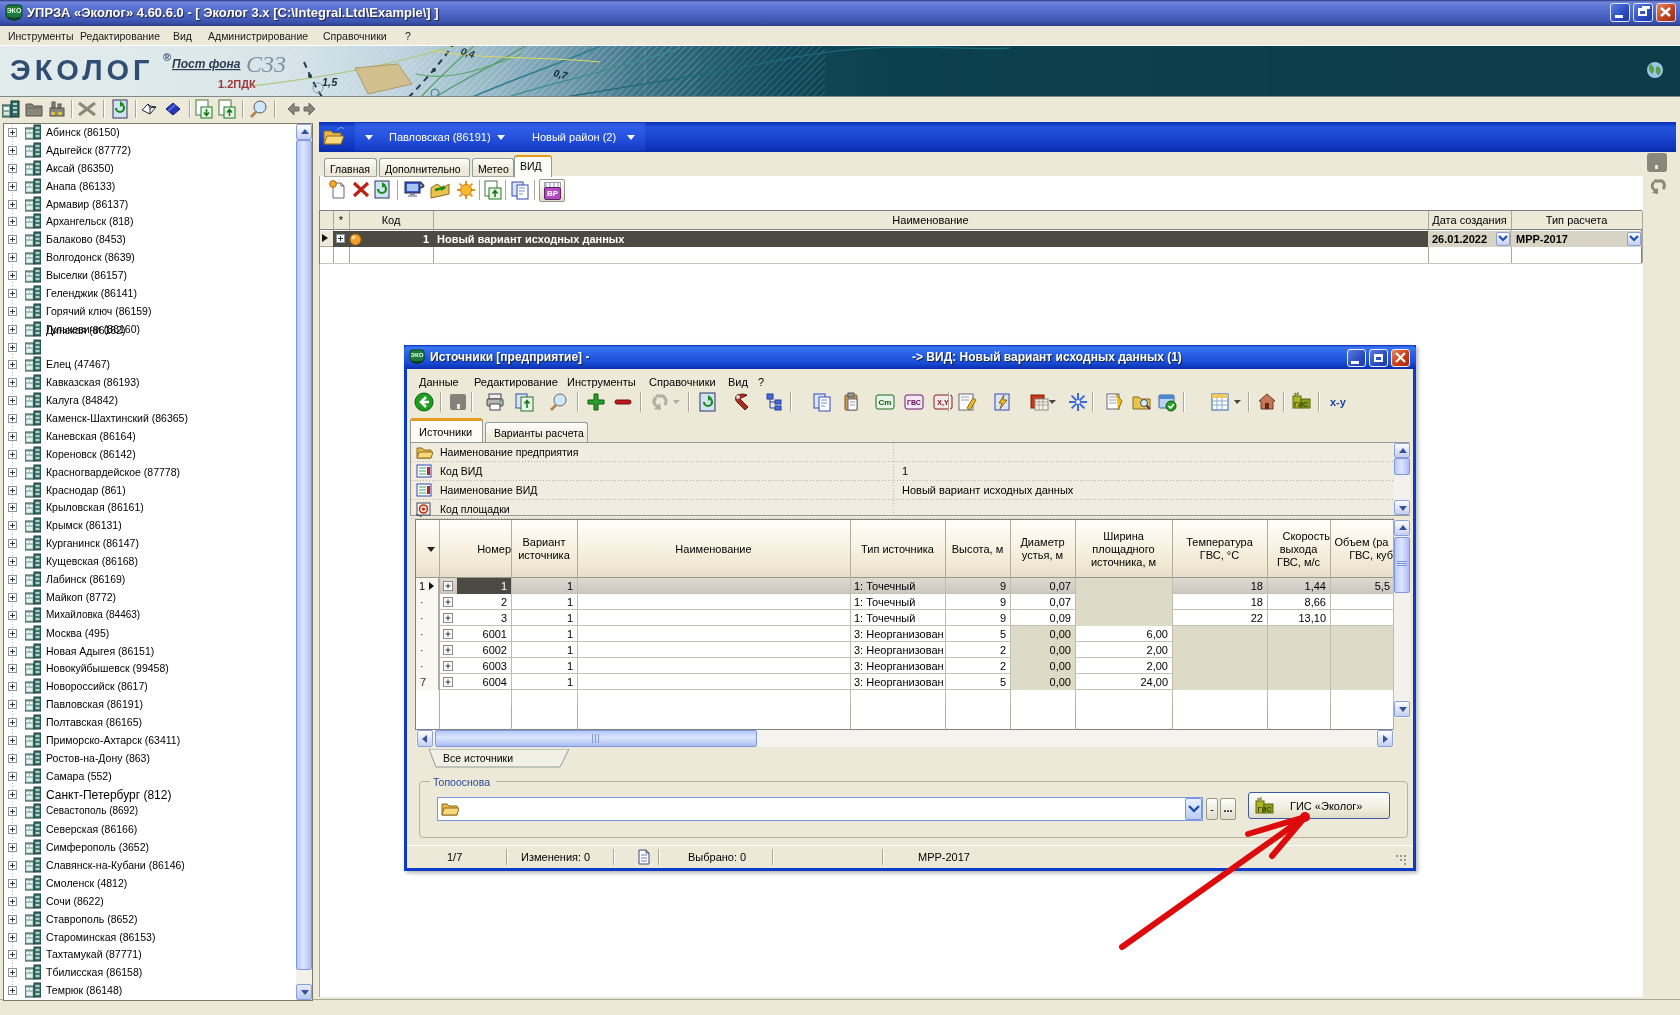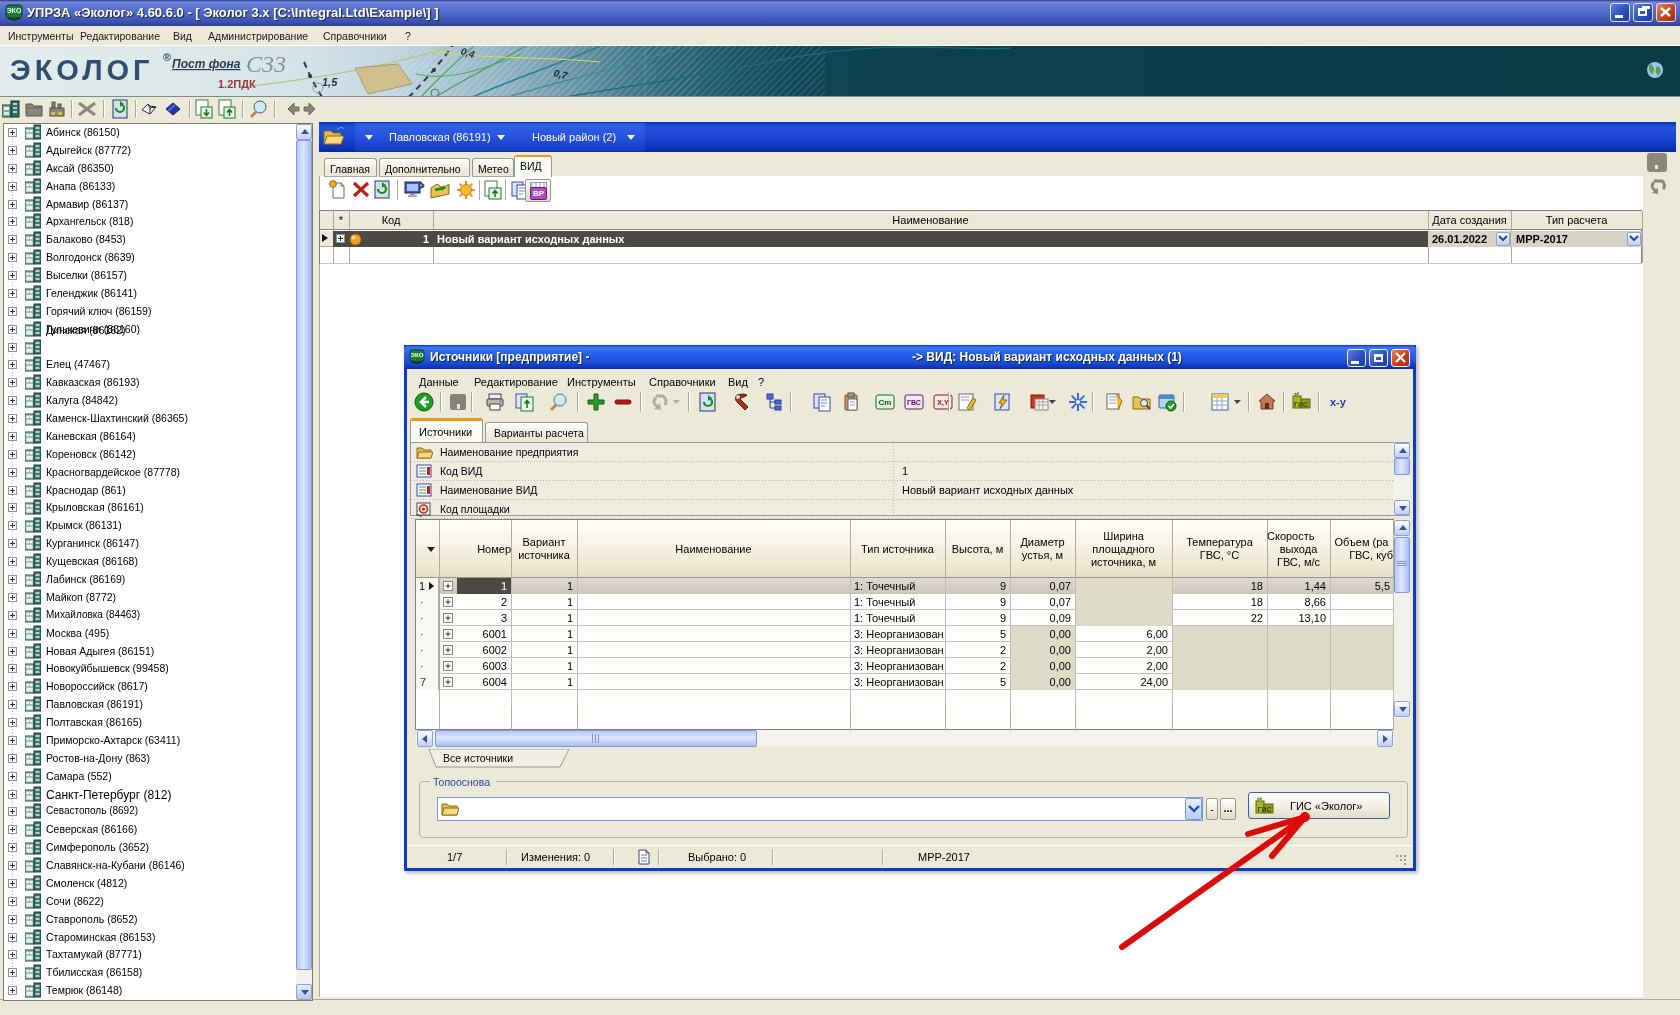--- a/index.html
+++ b/index.html
@@ -972,21 +972,21 @@
     <rect x="5" y="8" width="12" height="11" fill="#e8f4e8" stroke="#1a7a1a"></rect>
     <path d="M11 17 L11 11 M8.5 13.5 L11 10.5 L13.5 13.5" stroke="#1a7a1a" stroke-width="1.6" fill="none"></path>
   </svg>
 <div class="sep" style="left:505px;top:180px;height:20px"></div>
 <svg class="ab" style="left:510px;top:180px" width="20" height="20" viewBox="0 0 20 20">
     <rect x="2" y="2" width="11" height="14" fill="#dce6fa" stroke="#3448b0"></rect>
     <rect x="7" y="5" width="11" height="14" fill="#fff" stroke="#3448b0"></rect>
     <path d="M9 8 L15 8 M9 11 L15 11 M9 14 L13 14" stroke="#7a8ad0"></path>
   </svg>
 <div class="sep" style="left:534px;top:180px;height:20px"></div>
-<div class="ab" style="left:525px;top:179px;width:26px;height:23px;background:linear-gradient(180deg,#fdfdfa,#e2ddc8);border:1px solid #9a958a;border-radius:2px">
+<div class="ab" style="left:539px;top:179px;width:26px;height:23px;background:linear-gradient(180deg,#fdfdfa,#e2ddc8);border:1px solid #9a958a;border-radius:2px">
 <div class="ab" style="left:4px;top:2px;width:17px;height:7px;background:repeating-linear-gradient(90deg,#c8c4e0 0 2px,#fff 2px 4px);border:1px solid #99a"></div>
 <div class="ab" style="left:4px;top:7px;width:17px;height:13px;background:#b44ac0;border:1px solid #5a2462;border-radius:2px;color:#fff;font-size:8px;font-weight:bold;text-align:center;line-height:12px">ВР</div>
   </div>
 <div class="ab" style="left:319px;top:210px;width:1323px;height:54px;border:1px solid #808080;border-bottom:none"></div>
 <div class="ab" style="left:320px;top:211px;width:1322px;height:19px;background:#ece9d8;border-bottom:1px solid #808080"></div>
 <div class="ab" style="left:333px;top:211px;width:1px;height:52px;background:#aca899"></div>
 <div class="tx" style="left:333px;top:214px;width:16px;text-align:center">*</div>
 <div class="ab" style="left:349px;top:211px;width:1px;height:52px;background:#aca899"></div>
 <div class="tx" style="left:349px;top:214px;width:84px;text-align:center">Код</div>
 <div class="ab" style="left:433px;top:211px;width:1px;height:52px;background:#aca899"></div>
@@ -1257,21 +1257,21 @@
 <div class="tx" style="left:1010px;top:536px;width:65px;text-align:center;font-size:11px">Диаметр</div>
 <div class="tx" style="left:1010px;top:549px;width:65px;text-align:center;font-size:11px">устья, м</div>
 <div class="ab" style="left:1172px;top:520px;width:1px;height:210px;background:#b0ab9c"></div>
 <div class="tx" style="left:1075px;top:530px;width:97px;text-align:center;font-size:11px">Ширина</div>
 <div class="tx" style="left:1075px;top:543px;width:97px;text-align:center;font-size:11px">площадного</div>
 <div class="tx" style="left:1075px;top:556px;width:97px;text-align:center;font-size:11px">источника, м</div>
 <div class="ab" style="left:1267px;top:520px;width:1px;height:210px;background:#b0ab9c"></div>
 <div class="tx" style="left:1172px;top:536px;width:95px;text-align:center;font-size:11px">Температура</div>
 <div class="tx" style="left:1172px;top:549px;width:95px;text-align:center;font-size:11px">ГВС, °C</div>
 <div class="ab" style="left:1330px;top:520px;width:1px;height:210px;background:#b0ab9c"></div>
-<div class="tx" style="left:1267px;top:530px;width:63px;text-align:left;font-size:11px">Скорость</div>
+<div class="tx" style="left:1267px;top:530px;width:63px;text-align:right;font-size:11px">Скорость</div>
 <div class="tx" style="left:1267px;top:543px;width:63px;text-align:center;font-size:11px">выхода</div>
 <div class="tx" style="left:1267px;top:556px;width:63px;text-align:center;font-size:11px">ГВС, м/с</div>
 <div class="ab" style="left:1393px;top:520px;width:1px;height:210px;background:#b0ab9c"></div>
 <div class="tx" style="left:1330px;top:536px;width:63px;text-align:center;font-size:11px">Объем (ра</div>
 <div class="tx" style="left:1330px;top:549px;width:63px;text-align:right;font-size:11px">ГВС, куб</div>
 <div class="tri" style="left:427px;top:547px;border-left:4px solid transparent;border-right:4px solid transparent;border-top:5px solid #222"></div>
 <div class="ab" style="left:416px;top:578px;width:977px;height:16px;background:linear-gradient(180deg,#dedad2,#ccc8c0);border-bottom:1px solid #c4c0b2"></div>
 <div class="ab" style="left:416px;top:578px;width:23px;height:16px;background:#f8f7f2;border-right:1px solid #b0ab9c"></div>
 <div class="tx" style="left:419px;top:580px">1</div>
 <div class="tri" style="left:429px;top:582px;border-top:4px solid transparent;border-bottom:4px solid transparent;border-left:5.5px solid #111"></div>

